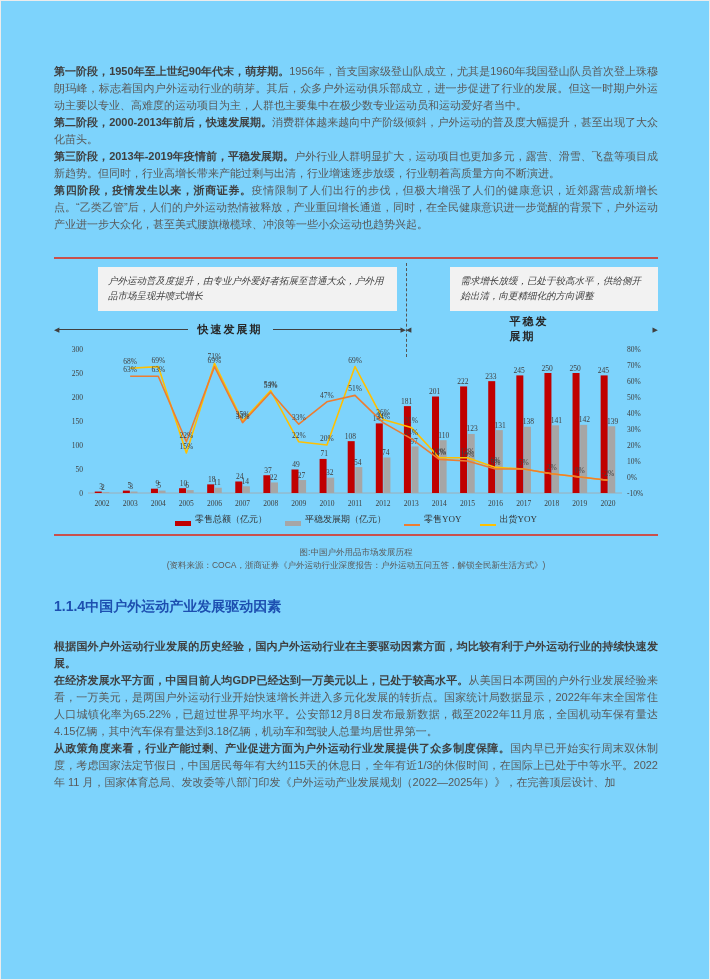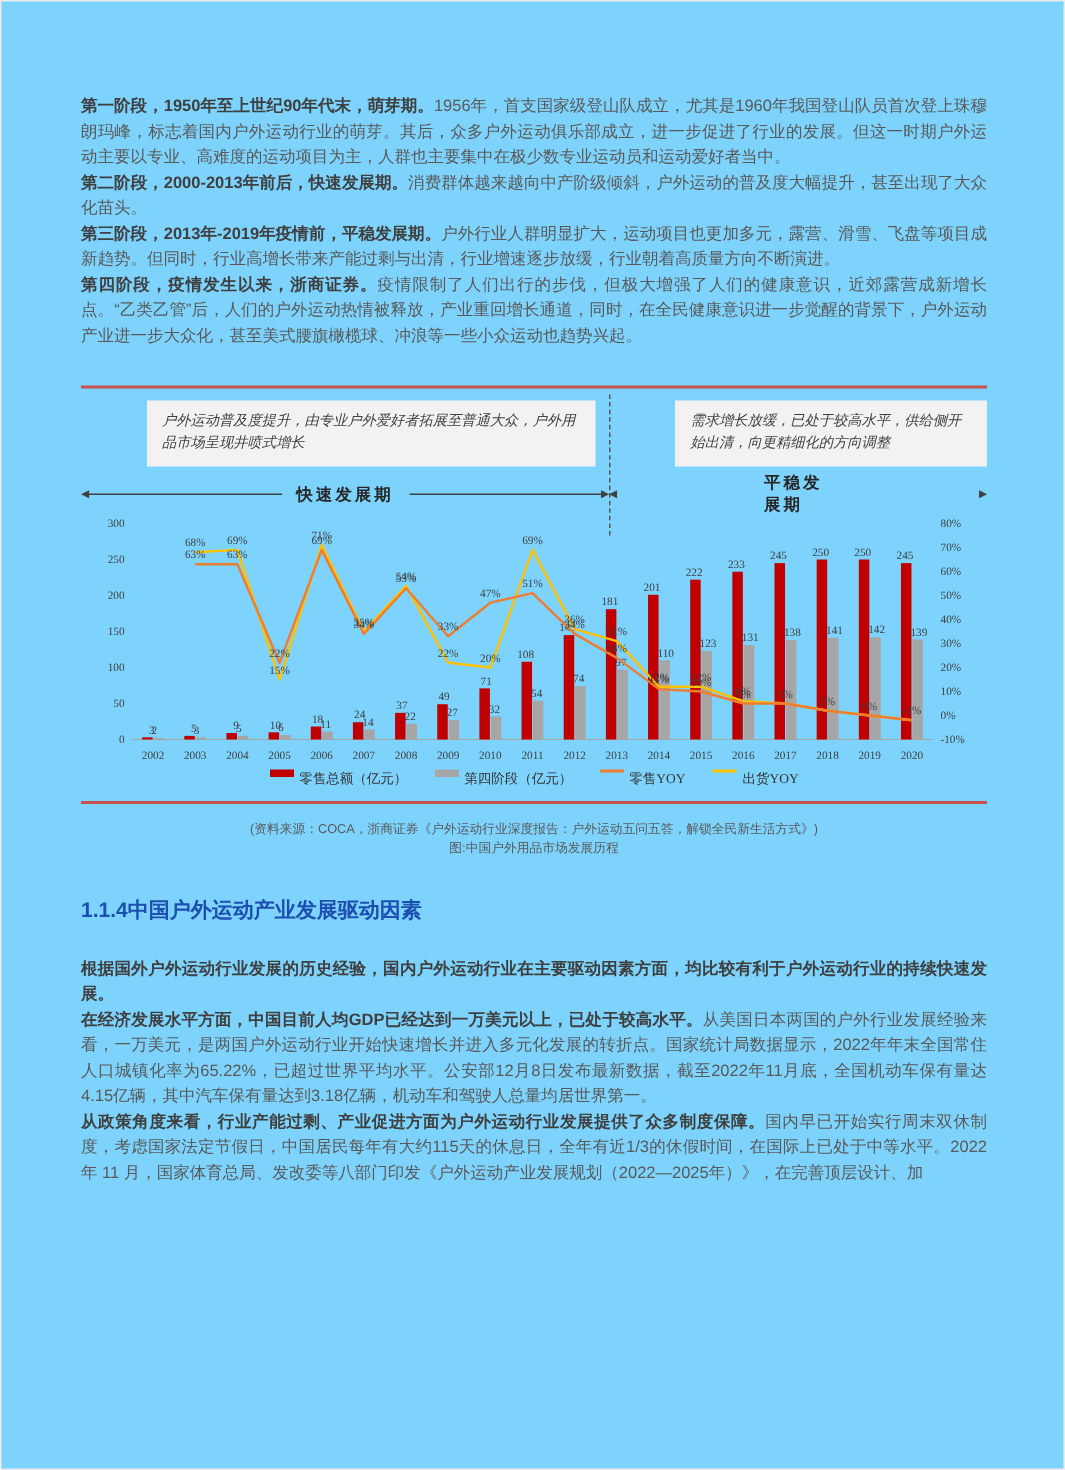--- a/index.html
+++ b/index.html
@@ -40,21 +40,21 @@
   }
   #chart { margin-top:0; }
   #chart svg { display:block; }
   #chart text { font-family:"Liberation Serif","DejaVu Serif",serif; }
 
   .legend {
     display:flex; justify-content:center; gap:18px; align-items:center;
     font-size:9px; color:#333; margin-top:2px;
     font-family:"Liberation Serif","DejaVu Serif",serif;
   }
-  .legend .li { display:flex; align-items:flex-start; gap:4px; }
+  .legend .li { display:flex; align-items:flex-end; gap:4px; }
   .legend .sw { display:inline-block; }
   .legend .sw.bar  { width:16px; height:5px; }
   .legend .sw.line { width:16px; height:2px; }
   .chart-figure .fig-rule.bottom { margin-top:8px; }
 
   .caption { text-align:center; font-size:8.5px; line-height:13px; color:#595959; margin-top:10px; }
 
   .heading { margin-top:26px; font-size:14px; font-weight:bold; color:#1d4fb0; }
 
   .drivers { margin-top:22px; }
@@ -250,38 +250,38 @@
           </svg>
         </div>
 
       <div class="legend">
         <span class="li">
             <i class="sw bar" style="background: rgb(192, 0, 0);"></i>
             <span>零售总额（亿元）</span>
           </span>
         <span class="li">
             <i class="sw bar" style="background: rgb(166, 166, 166);"></i>
-            <span>第四阶段（亿元）</span>
+            <span>平稳发展期（亿元）</span>
           </span>
         <span class="li">
             <i class="sw line" style="background: rgb(237, 125, 49);"></i>
             <span>零售YOY</span>
           </span>
         <span class="li">
             <i class="sw line" style="background: rgb(255, 192, 0);"></i>
             <span>出货YOY</span>
           </span>
       </div>
 
       <div class="fig-rule bottom"></div>
     </figure>
 
     <div class="caption">
+      <div>图:中国户外用品市场发展历程</div>
       <div>(资料来源：COCA，浙商证券《户外运动行业深度报告：户外运动五问五答，解锁全民新生活方式》)</div>
-      <div>图:中国户外用品市场发展历程</div>
     </div>
 
     <h2 class="heading">1.1.4中国户外运动产业发展驱动因素</h2>
 
     <section class="drivers">
       <p class="para"><strong>根据国外户外运动行业发展的历史经验，国内户外运动行业在主要驱动因素方面，均比较有利于户外运动行业的持续快速发展。</strong><span></span></p>
       <p class="para"><strong>在经济发展水平方面，中国目前人均GDP已经达到一万美元以上，已处于较高水平。</strong><span>从美国日本两国的户外行业发展经验来看，一万美元，是两国户外运动行业开始快速增长并进入多元化发展的转折点。国家统计局数据显示，2022年年末全国常住人口城镇化率为65.22%，已超过世界平均水平。公安部12月8日发布最新数据，截至2022年11月底，全国机动车保有量达4.15亿辆，其中汽车保有量达到3.18亿辆，机动车和驾驶人总量均居世界第一。</span></p>
       <p class="para"><strong>从政策角度来看，行业产能过剩、产业促进方面为户外运动行业发展提供了众多制度保障。</strong><span>国内早已开始实行周末双休制度，考虑国家法定节假日，中国居民每年有大约115天的休息日，全年有近1/3的休假时间，在国际上已处于中等水平。2022 年 11 月，国家体育总局、发改委等八部门印发《户外运动产业发展规划（2022—2025年）》，在完善顶层设计、加</span></p>
     </section>
 

